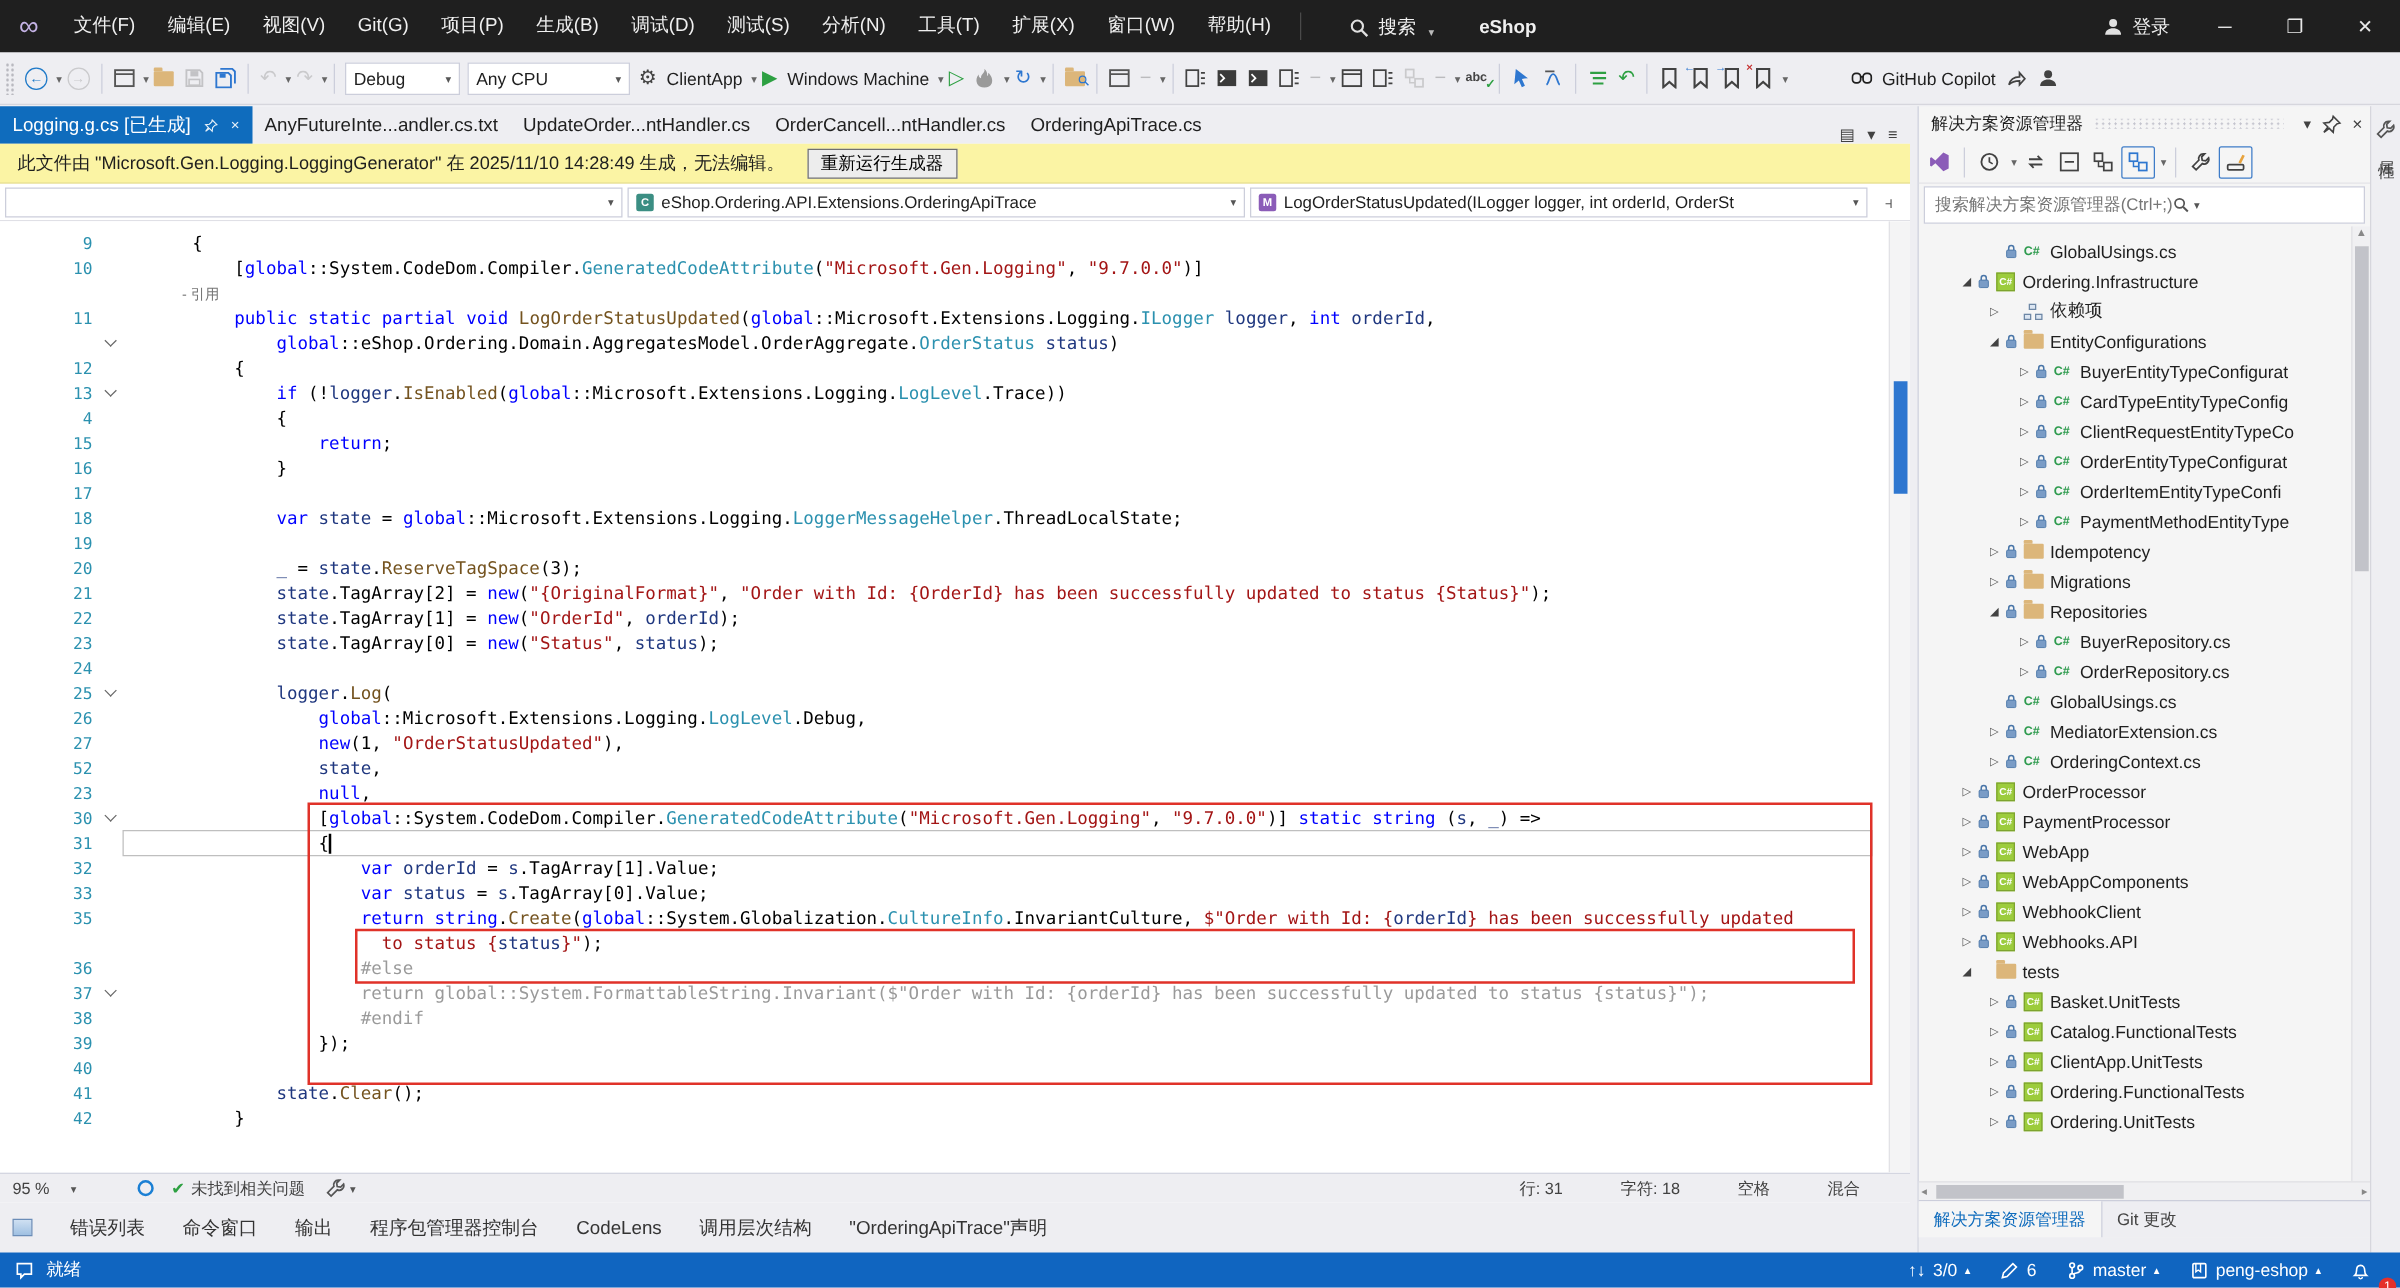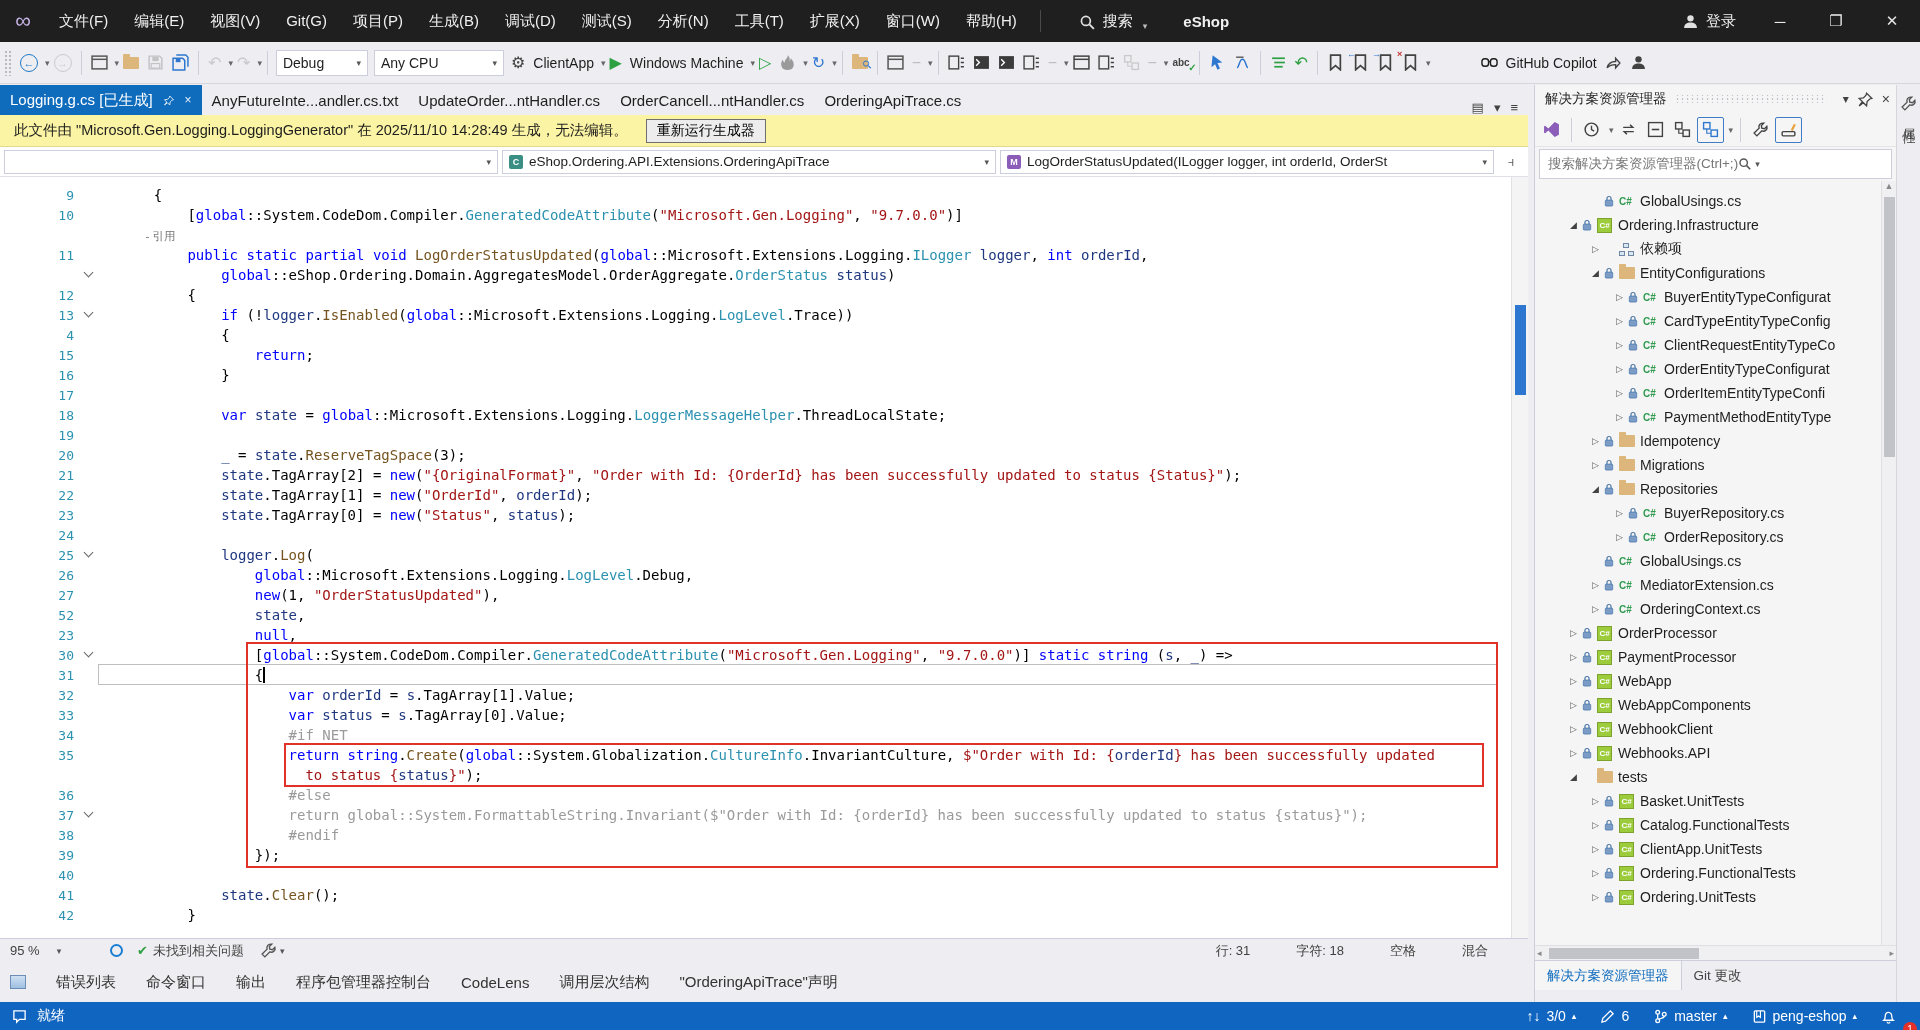--- a/index.html
+++ b/index.html
@@ -531,21 +531,20 @@
         <div class="crow"><span class="lnum">24</span><span class="lfold"></span><pre class="ltext"></pre></div>
         <div class="crow"><span class="lnum">25</span><span class="lfold"><span class="chev"></span></span><pre class="ltext"><span class="sp">            </span><span class="sv">logger</span><span class="sp">.</span><span class="sm">Log</span><span class="sp">(</span></pre></div>
         <div class="crow"><span class="lnum">26</span><span class="lfold"></span><pre class="ltext"><span class="sp">                </span><span class="sk">global</span><span class="sp">::Microsoft.Extensions.Logging.</span><span class="st">LogLevel</span><span class="sp">.Debug,</span></pre></div>
         <div class="crow"><span class="lnum">27</span><span class="lfold"></span><pre class="ltext"><span class="sp">                </span><span class="sk">new</span><span class="sp">(1, </span><span class="ss">"OrderStatusUpdated"</span><span class="sp">),</span></pre></div>
         <div class="crow"><span class="lnum">52</span><span class="lfold"></span><pre class="ltext"><span class="sp">                </span><span class="sv">state</span><span class="sp">,</span></pre></div>
         <div class="crow"><span class="lnum">23</span><span class="lfold"></span><pre class="ltext"><span class="sp">                </span><span class="sk">null</span><span class="sp">,</span></pre></div>
         <div class="crow"><span class="lnum">30</span><span class="lfold"><span class="chev"></span></span><pre class="ltext"><span class="sp">                [</span><span class="sk">global</span><span class="sp">::System.CodeDom.Compiler.</span><span class="st">GeneratedCodeAttribute</span><span class="sp">(</span><span class="ss">"Microsoft.Gen.Logging"</span><span class="sp">, </span><span class="ss">"9.7.0.0"</span><span class="sp">)] </span><span class="sk">static</span><span class="sp"> </span><span class="sk">string</span><span class="sp"> (</span><span class="sv">s</span><span class="sp">, </span><span class="sv">_</span><span class="sp">) =&gt;</span></pre></div>
         <div class="crow"><span class="lnum">31</span><span class="lfold"></span><pre class="ltext"><span class="sp">                {</span></pre></div>
         <div class="crow"><span class="lnum">32</span><span class="lfold"></span><pre class="ltext"><span class="sp">                    </span><span class="sk">var</span><span class="sp"> </span><span class="sv">orderId</span><span class="sp"> = </span><span class="sv">s</span><span class="sp">.TagArray[1].Value;</span></pre></div>
         <div class="crow"><span class="lnum">33</span><span class="lfold"></span><pre class="ltext"><span class="sp">                    </span><span class="sk">var</span><span class="sp"> </span><span class="sv">status</span><span class="sp"> = </span><span class="sv">s</span><span class="sp">.TagArray[0].Value;</span></pre></div>
-        <div class="crow"><span class="lnum">34</span><span class="lfold"></span><pre class="ltext"><span class="sg">                    #if NET</span></pre></div>
         <div class="crow"><span class="lnum">35</span><span class="lfold"></span><pre class="ltext"><span class="sp">                    </span><span class="sk">return</span><span class="sp"> </span><span class="sk">string</span><span class="sp">.</span><span class="sm">Create</span><span class="sp">(</span><span class="sk">global</span><span class="sp">::System.Globalization.</span><span class="st">CultureInfo</span><span class="sp">.InvariantCulture, </span><span class="ss">$"Order with Id: {</span><span class="sv">orderId</span><span class="ss">} has been successfully updated</span></pre></div>
         <div class="crow"><span class="lnum"></span><span class="lfold"></span><pre class="ltext"><span class="sp">                      </span><span class="ss">to status {</span><span class="sv">status</span><span class="ss">}"</span><span class="sp">);</span></pre></div>
         <div class="crow"><span class="lnum">36</span><span class="lfold"></span><pre class="ltext"><span class="sg">                    #else</span></pre></div>
         <div class="crow"><span class="lnum">37</span><span class="lfold"><span class="chev"></span></span><pre class="ltext"><span class="sg">                    return global::System.FormattableString.Invariant($"Order with Id: {orderId} has been successfully updated to status {status}");</span></pre></div>
         <div class="crow"><span class="lnum">38</span><span class="lfold"></span><pre class="ltext"><span class="sg">                    #endif</span></pre></div>
         <div class="crow"><span class="lnum">39</span><span class="lfold"></span><pre class="ltext"><span class="sp">                });</span></pre></div>
         <div class="crow"><span class="lnum">40</span><span class="lfold"></span><pre class="ltext"></pre></div>
         <div class="crow"><span class="lnum">41</span><span class="lfold"></span><pre class="ltext"><span class="sp">            </span><span class="sv">state</span><span class="sp">.</span><span class="sm">Clear</span><span class="sp">();</span></pre></div>
         <div class="crow"><span class="lnum">42</span><span class="lfold"></span><pre class="ltext"><span class="sp">        }</span></pre></div>
       </div>

